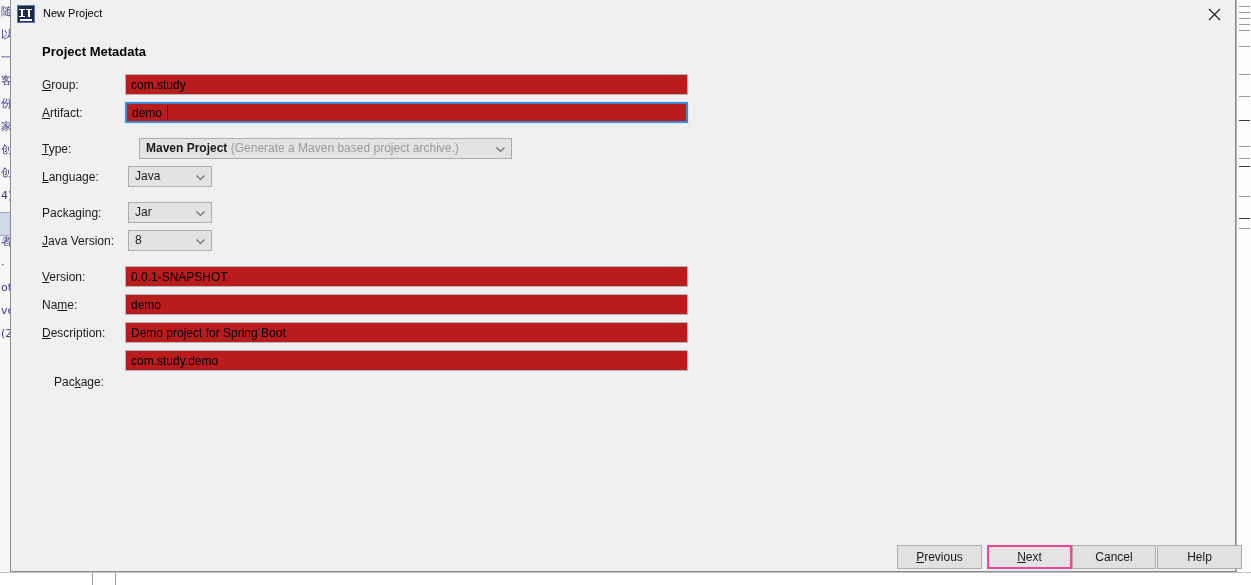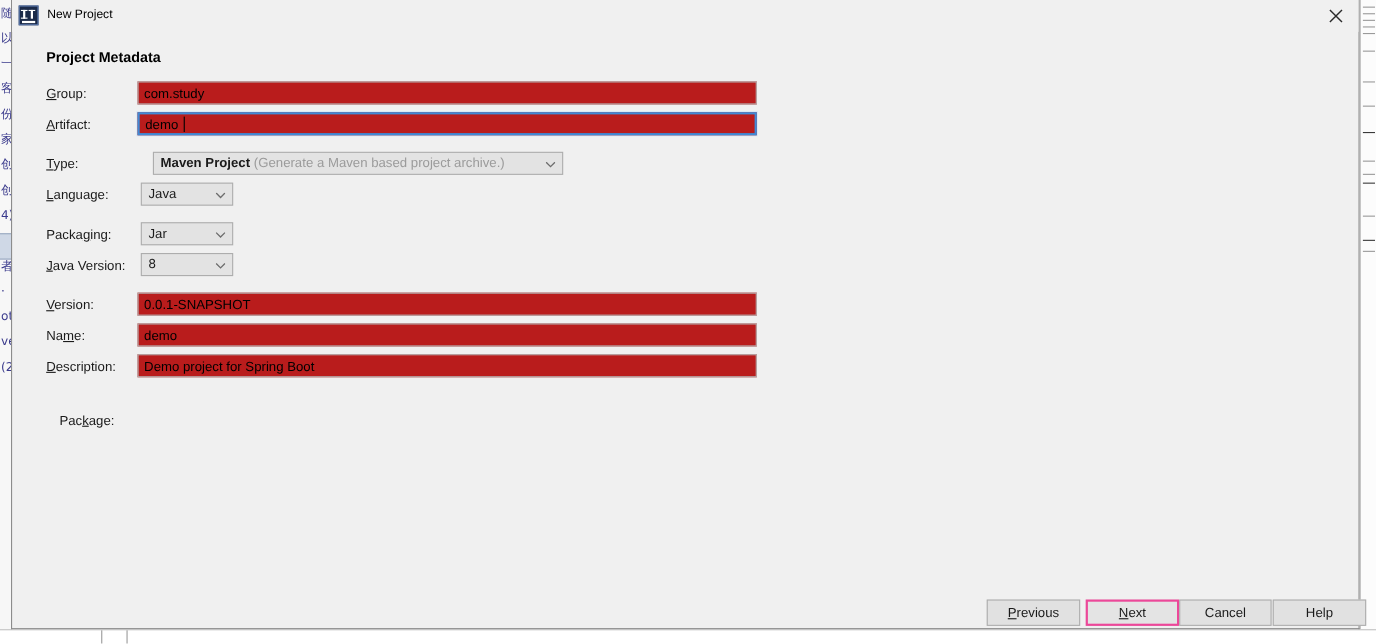--- a/index.html
+++ b/index.html
@@ -374,20 +374,21 @@
   <input class="txt" style="top: 294px;" readonly="" value="demo">
 
   <div class="row-label" style="left:31px; top:326px;">
     <u>D</u><span>escription:</span>
   </div>
   <input class="txt" style="top: 322px;" readonly="" value="Demo project for Spring Boot">
 
   <div class="row-label" style="left:31px; top:375px;margin-left:12px;">
     <span>Pac</span><u>k</u><span>age:</span>
   </div>
+  <input class="txt" style="top: 350px;" readonly="" value="com.study.demo">
 
   <div class="btn" style="left:886px; width:85px;">
     <u>P</u><span>revious</span>
   </div>
   <div class="btn primary" style="left:976px; width:85px;">
     <u>N</u><span>ext</span>
   </div>
   <div class="btn" style="left:1061px; width:84px;">
     <span>Cancel</span>
   </div>

